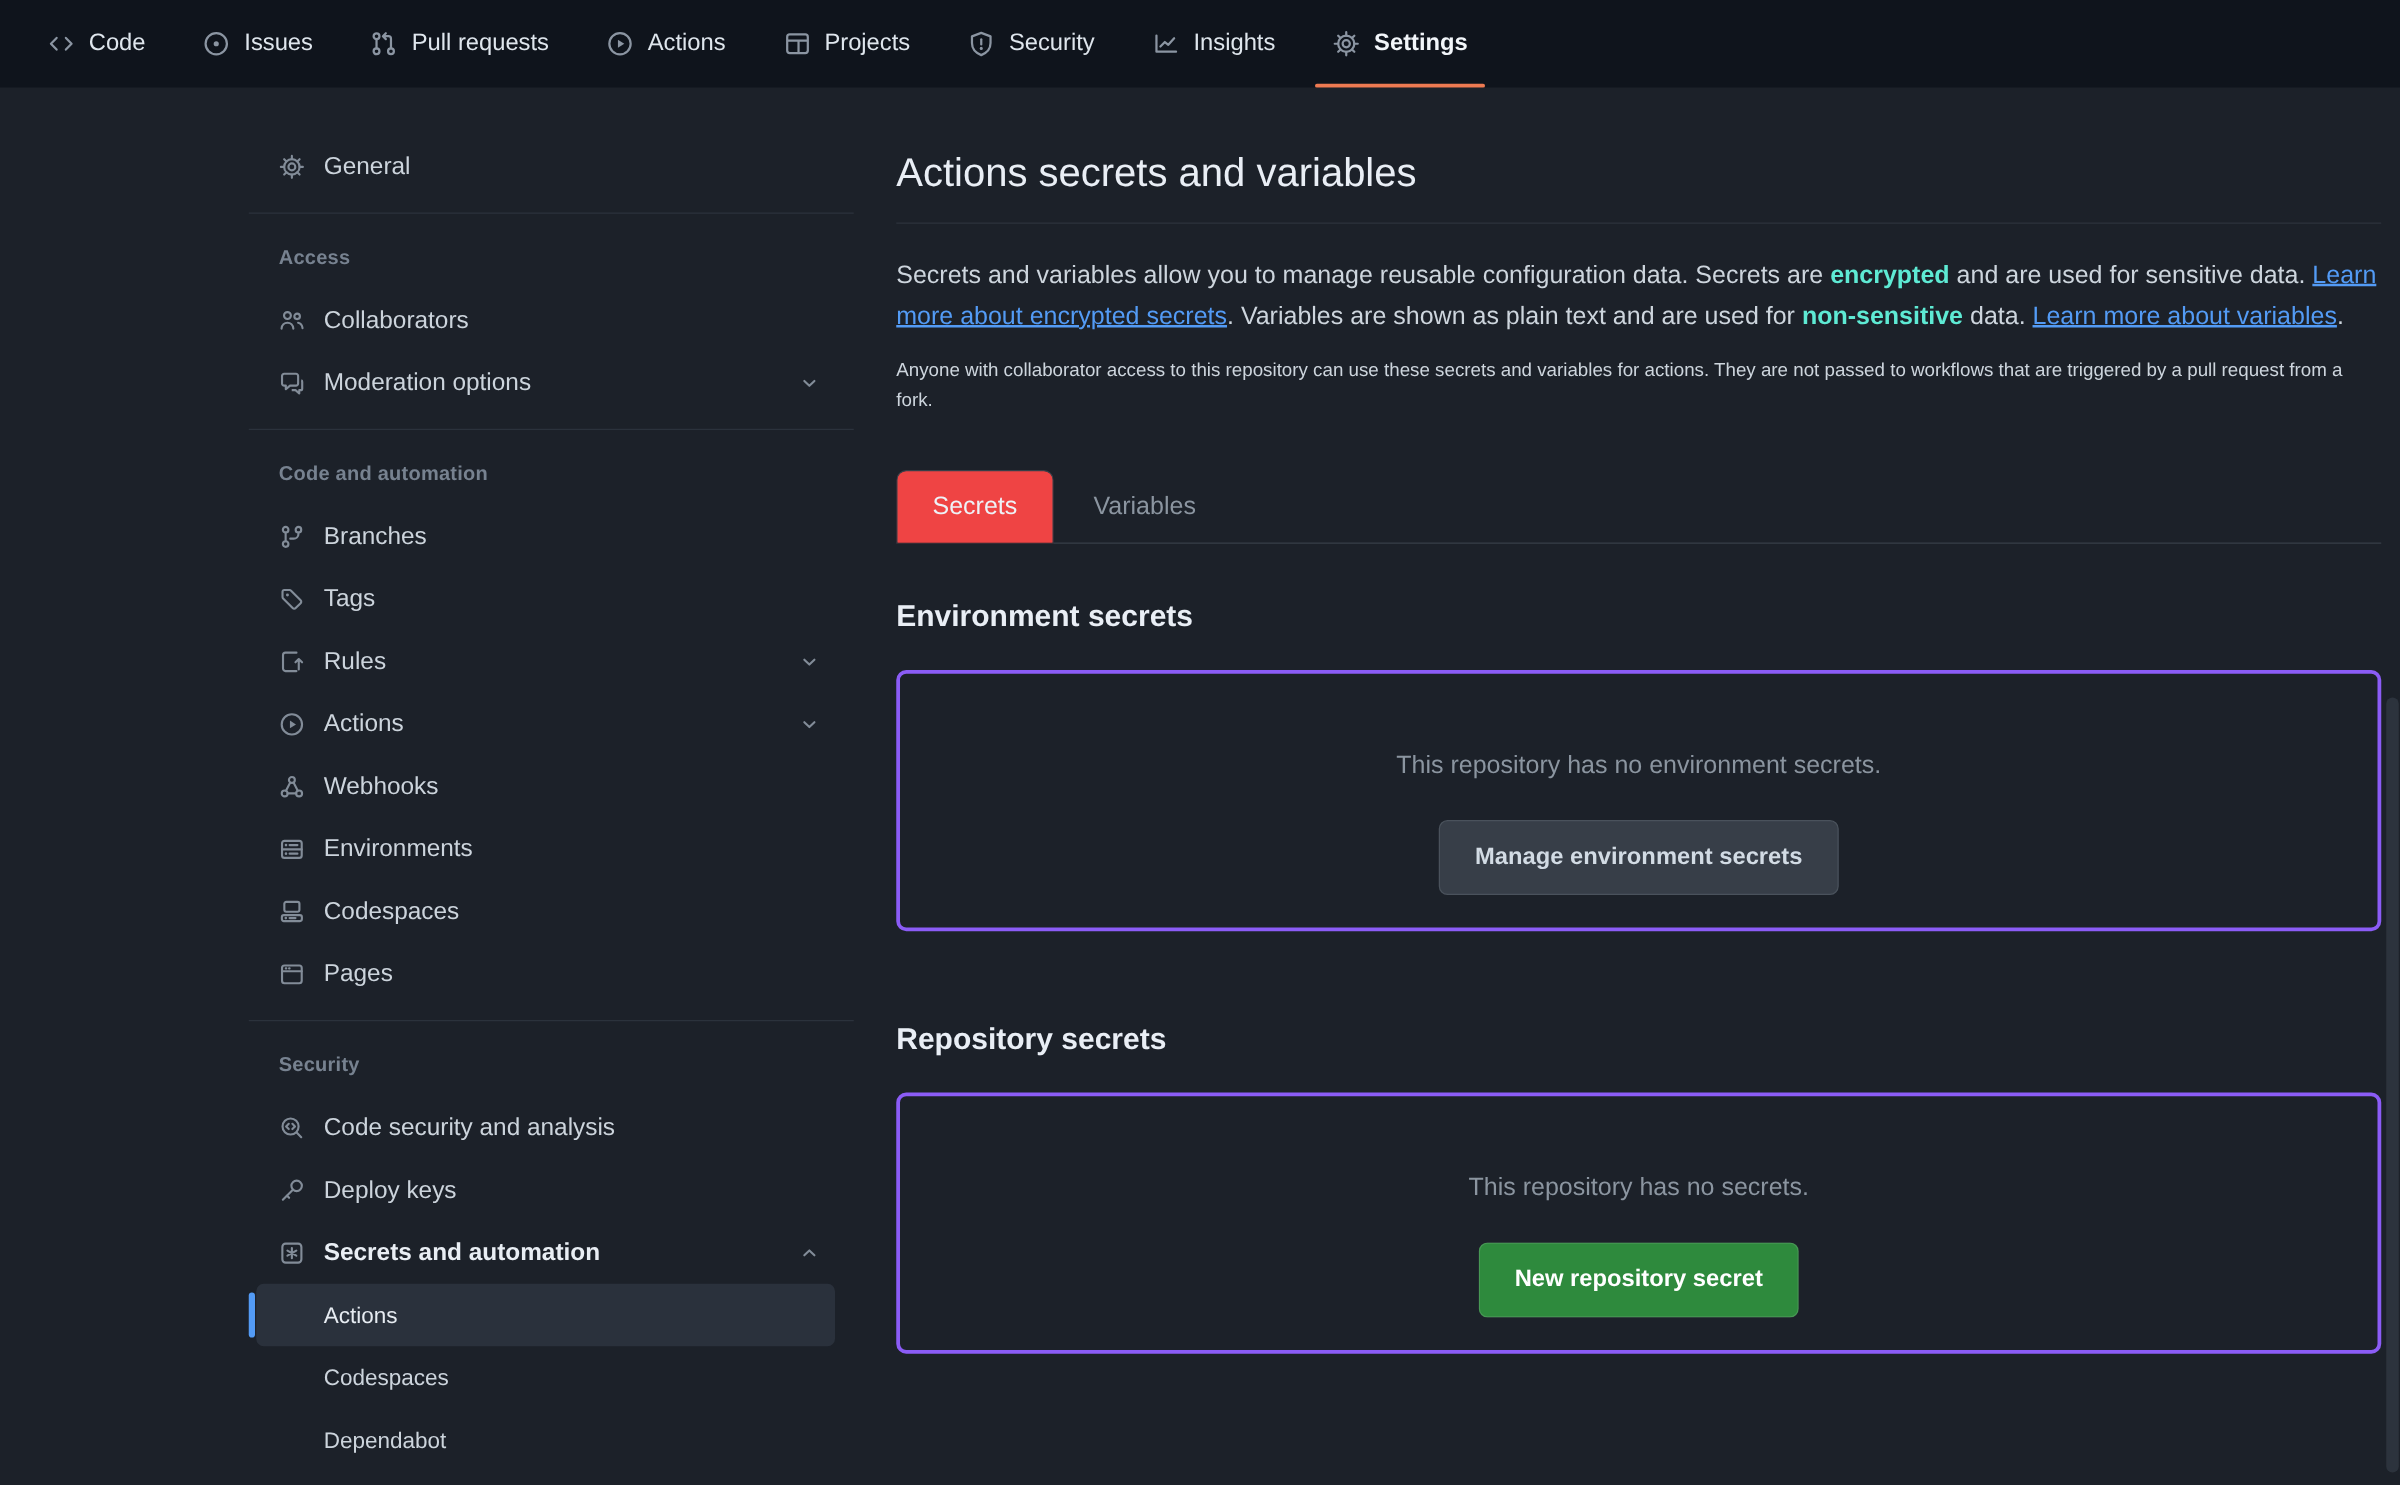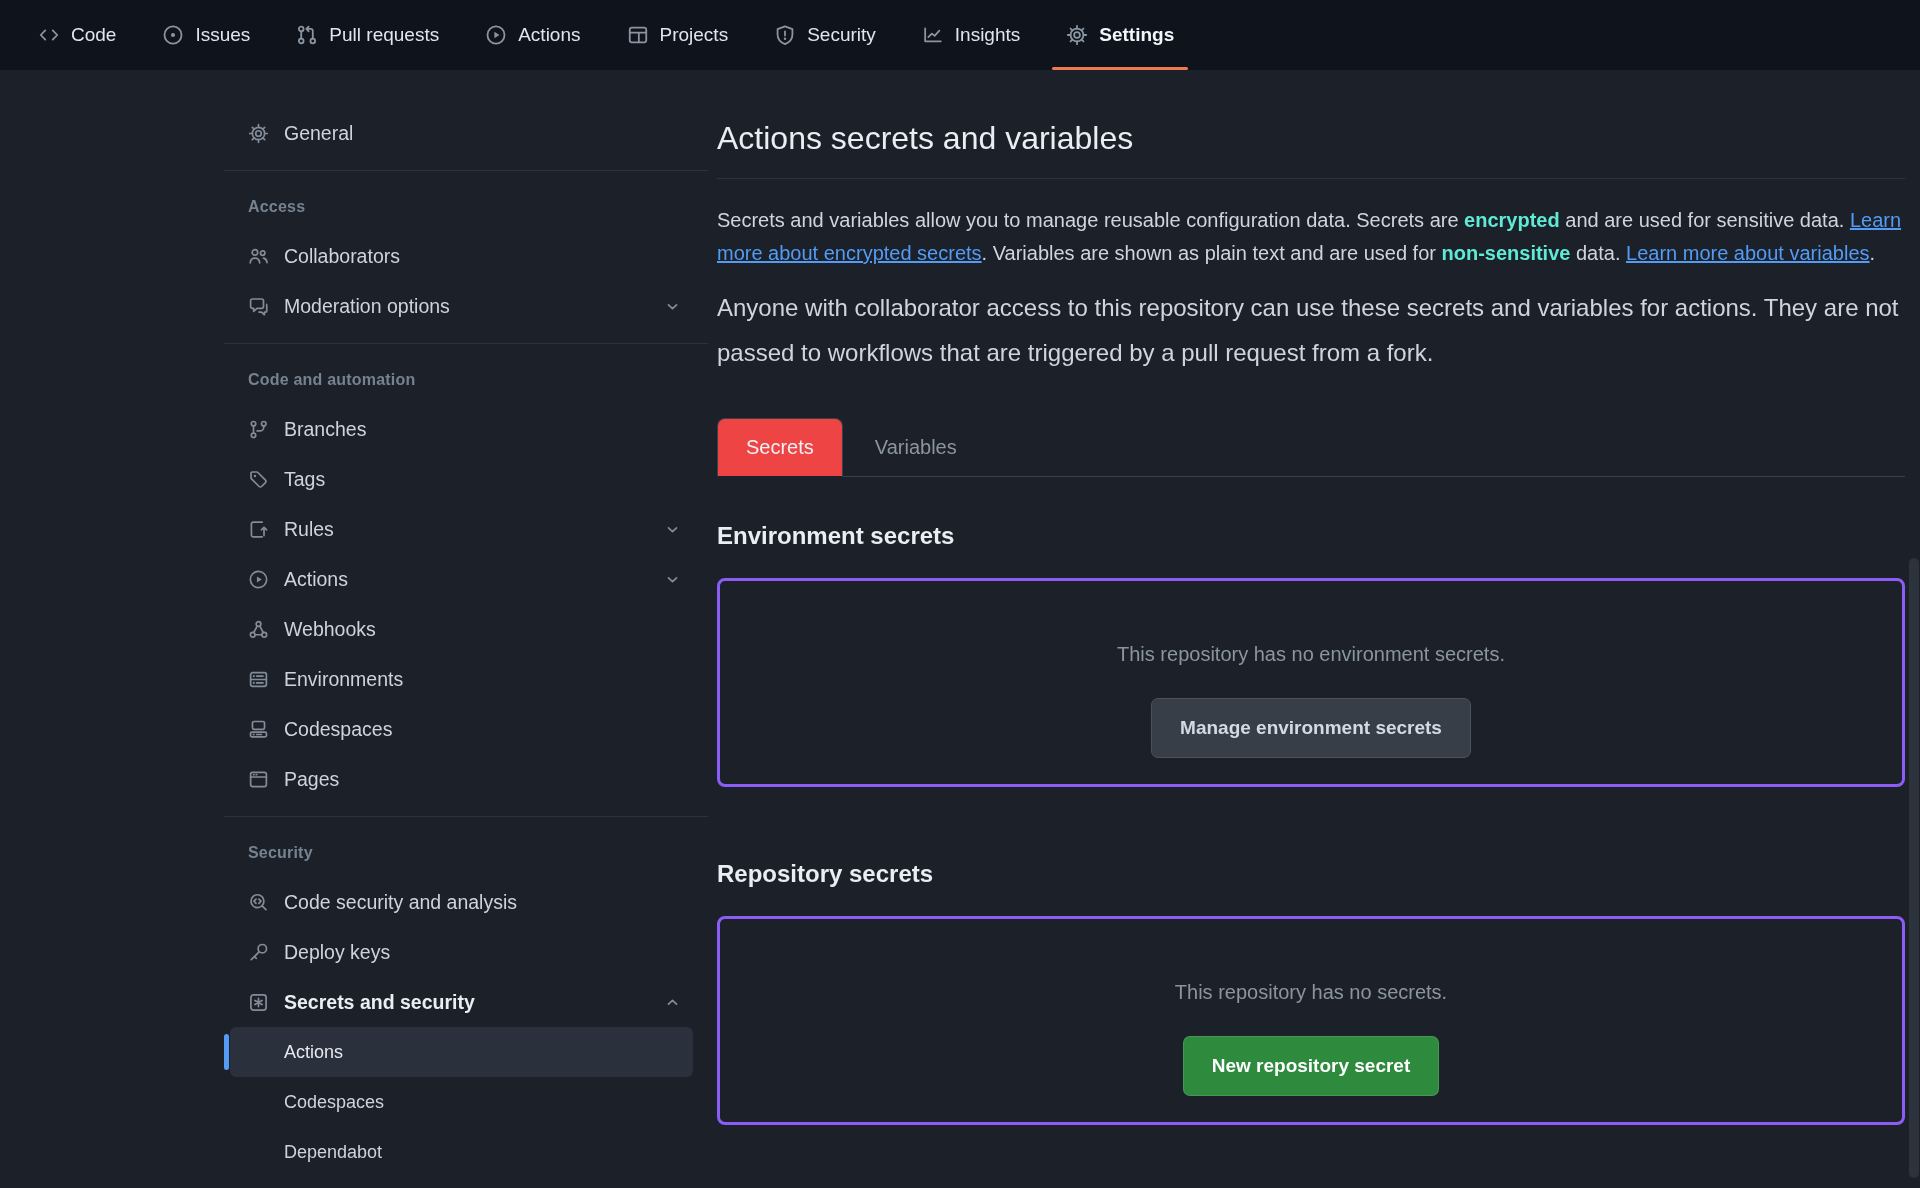--- a/index.html
+++ b/index.html
@@ -22,21 +22,21 @@
     color:#dfe6ed;font-size:19px;cursor:pointer;white-space:nowrap;text-align:right;
   }
   .nav-item .oi{width:22px;height:22px;color:#8b95a2;}
   .nav-item.active{font-weight:700;color:#f2f6fa;}
   .nav-item.active::after{
     content:"";position:absolute;left:-14px;right:-14px;bottom:0;height:3px;
     border-radius:3px;background:#ee7a52;
   }
 
   
-  .sidebar{position:absolute;left:224px;top:108px;width:484px;}
+  .sidebar{position:absolute;left:199px;top:108px;width:484px;}
   .side-item{
     position:relative;height:50px;display:flex;align-items:center;gap:15px;
     margin-left:6px;width:463px;box-sizing:border-box;padding:0 12px 0 18px;
     border-radius:6px;color:#ccd4dc;font-size:19.5px;cursor:pointer;
   }
   .side-item .oi{color:#828c98;}
   .side-item .chev{width:17px;height:17px;color:#828c98;margin-left:auto;}
   .side-item.bold{font-weight:700;color:#e9eef4;}
   .side-label{
     height:48px;display:flex;align-items:center;margin-left:6px;padding-left:18px;
@@ -54,21 +54,21 @@
     border-radius:3px;background:#539bf5;
   }
 
   
   .main{position:absolute;left:717px;top:0;width:1188px;}
   .page-title{
     margin:118px 0 0;font-size:32px;font-weight:400;line-height:40px;color:#e9eef5;
   }
   .title-div{height:1px;background:#2c333d;margin-top:20px;}
   p.intro{margin:25px 0 0;font-size:20px;line-height:33px;color:#cdd5dd;}
-  p.note{margin:15px 0 0;font-size:24px;line-height:45px;color:#cdd5dd;}
+  p.note{margin:15px 0 0;font-size:15px;line-height:24px;color:#cdd5dd;}
   p strong{font-weight:700;color:#5eead4;}
   a.link{color:#539bf5;text-decoration:underline;cursor:pointer;}
 
   .tabnav{margin-top:43px;height:58px;display:flex;border-bottom:1px solid #373f48;}
   .tab{display:flex;align-items:center;font-size:20px;cursor:pointer;}
   .tab.active{
     padding:0 28px;background:#ef4444;border:1px solid #373f48;
     border-bottom-color:#1c2129;border-radius:8px 8px 0 0;margin-bottom:-1px;
     color:#eef2f7;
   }
@@ -304,21 +304,21 @@
         <path d="M8.6 7.4l-6.1 6.1M4.9 11l1.4 1.4"></path>
       </svg>
     <span>Deploy keys</span>
   </div>
 
   <div class="side-item bold">
     <svg class="oi" viewBox="0 0 16 16" fill="none" stroke="currentColor" stroke-width="1.3" stroke-linecap="round">
         <rect x="2.2" y="2.2" width="11.6" height="11.6" rx="2"></rect>
         <path d="M8 4.9v6.2M5.3 6.45l5.4 3.1M10.7 6.45l-5.4 3.1"></path>
       </svg>
-    <span>Secrets and security</span>
+    <span>Secrets and automation</span>
     <svg class="chev" viewBox="0 0 16 16" fill="none" stroke="currentColor" stroke-width="1.6" stroke-linecap="round" stroke-linejoin="round">
         <path d="m4.2 9.6 3.8-3.6 3.8 3.6"></path>
       </svg>
   </div>
 
   <div class="sub-item selected">
     <span>Actions</span>
   </div>
   <div class="sub-item">
     <span>Codespaces</span>

